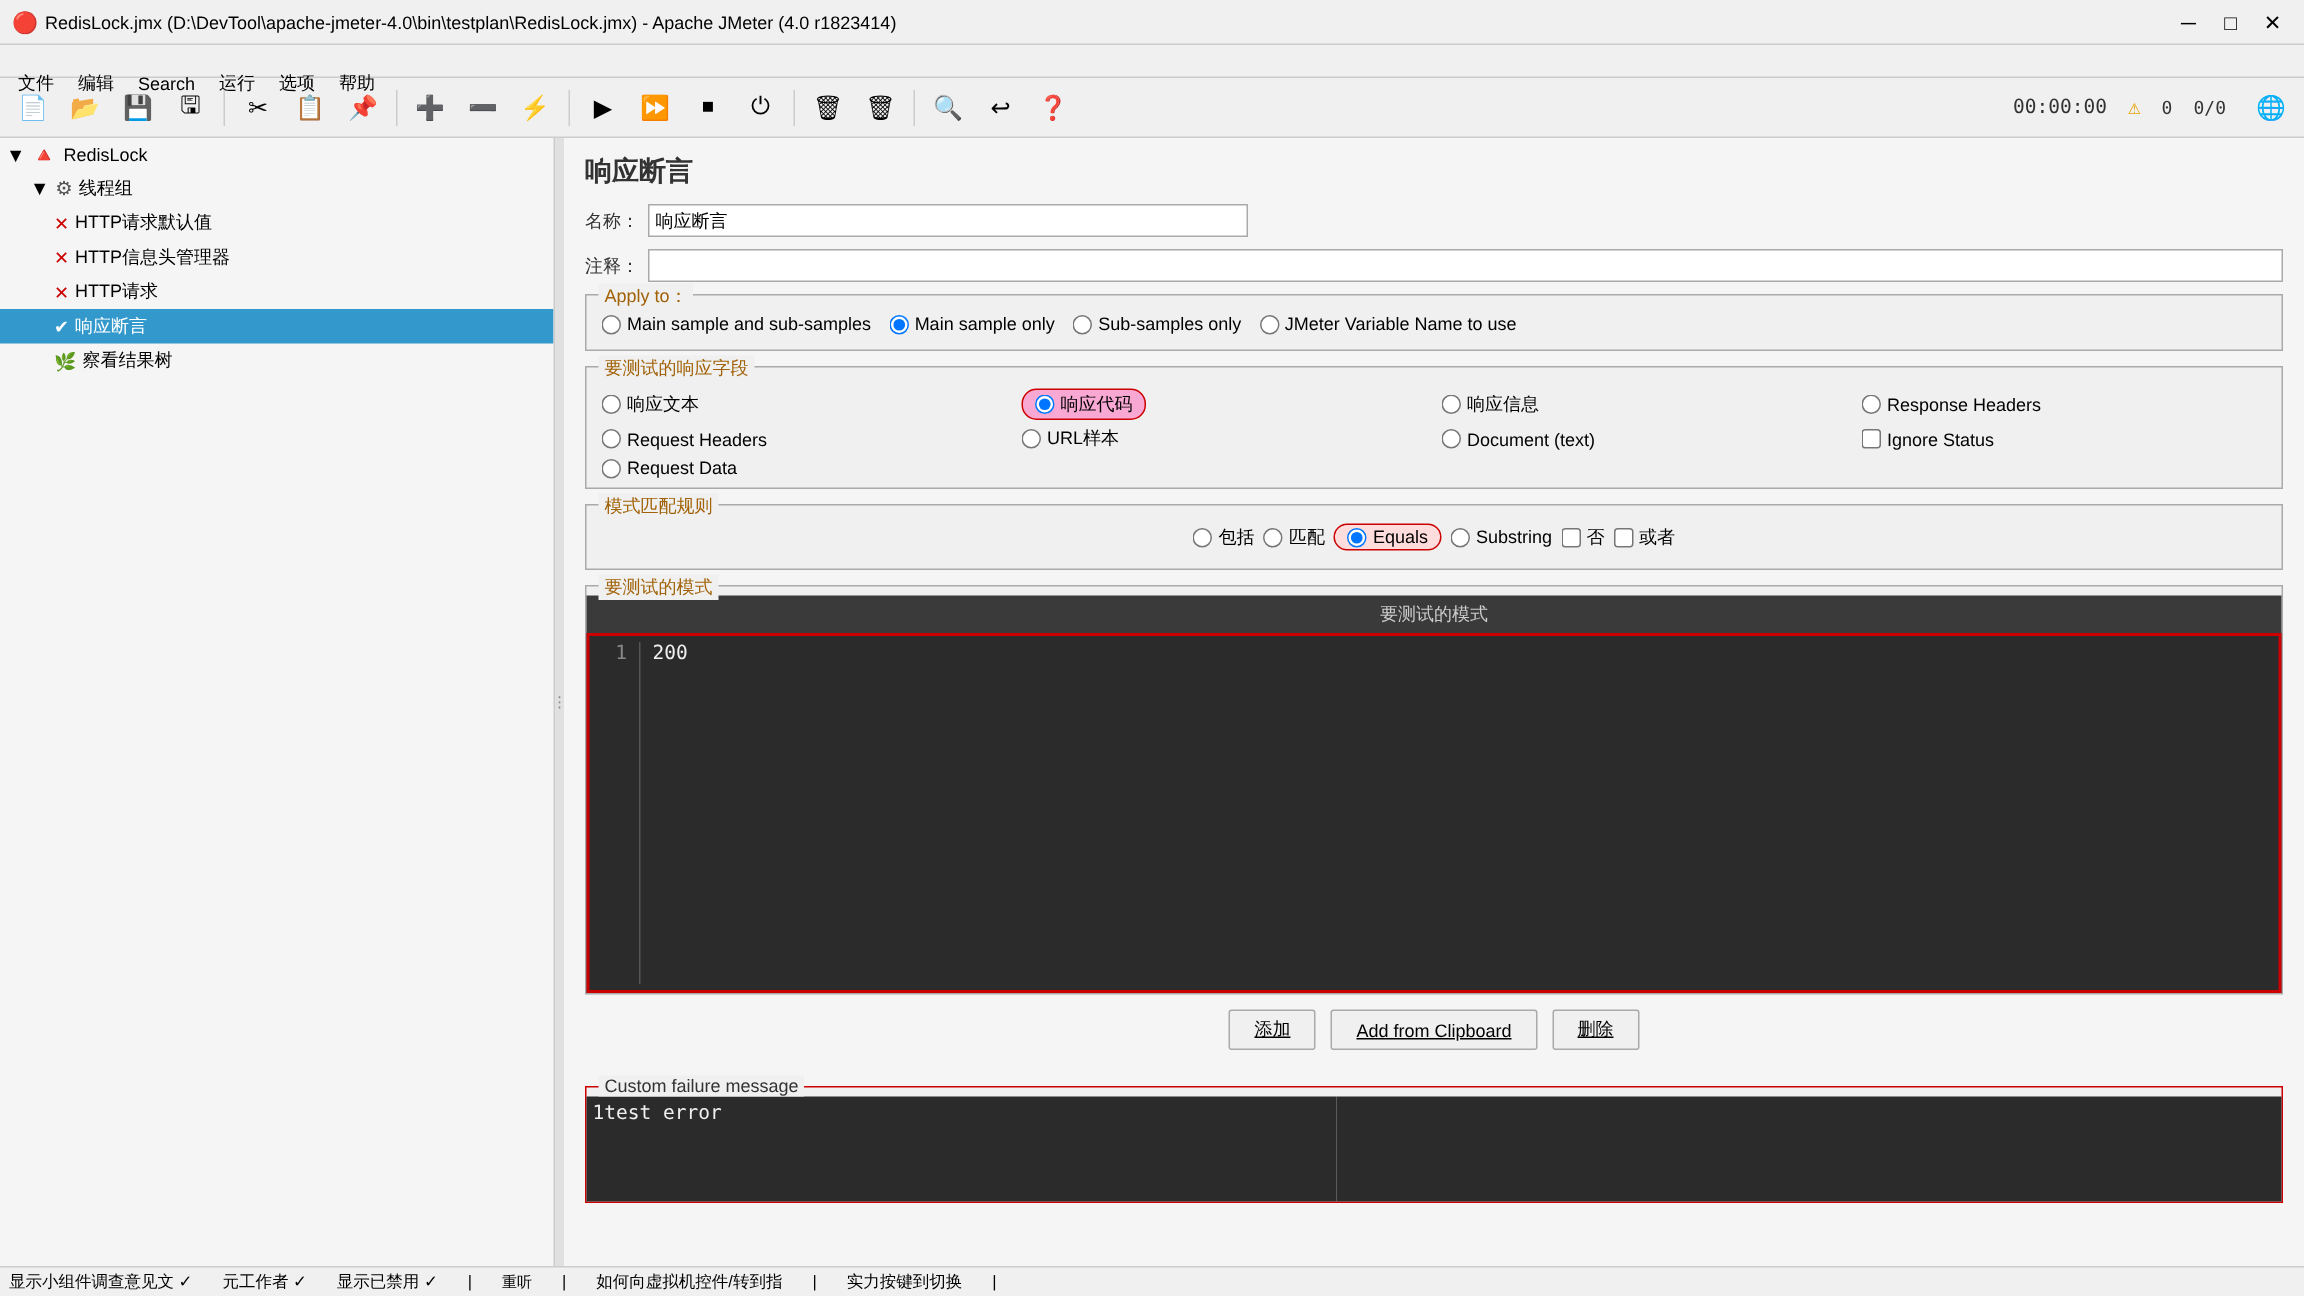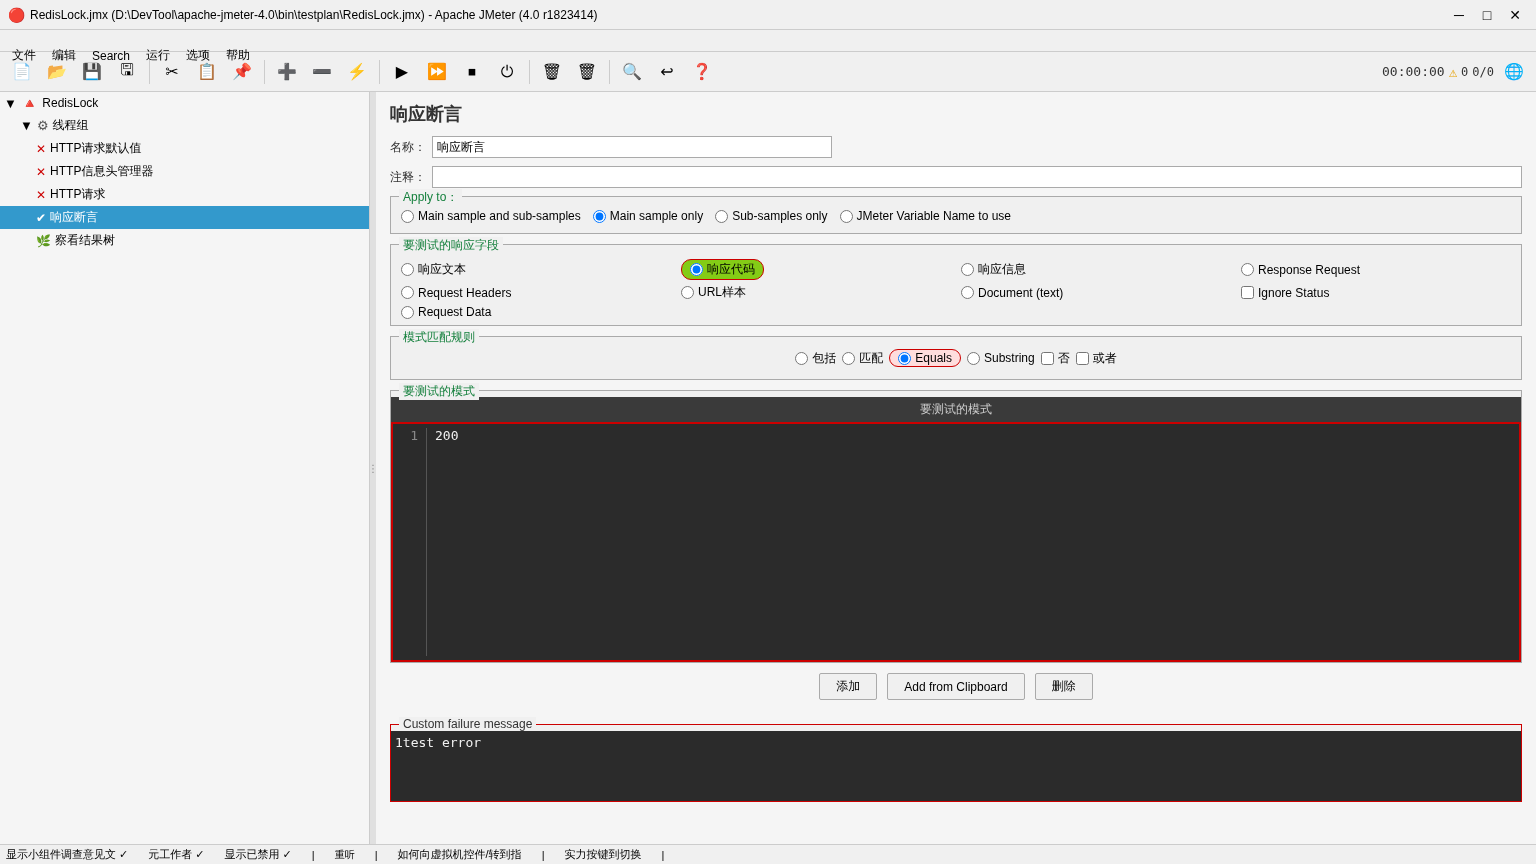--- a/index.html
+++ b/index.html
@@ -124,21 +124,21 @@
       background: #f0f0f0;
       position: relative;
     }
     .section-box .section-legend {
       position: absolute;
       top: -8px;
       left: 8px;
       background: #f0f0f0;
       padding: 0 4px;
       font-size: 12px;
-      color: #15803d;
+      color: #a16207;
     }
 
     .radio-group {
       display: flex;
       align-items: center;
       flex-wrap: wrap;
       gap: 12px;
       padding: 4px 0;
     }
     .radio-label {
@@ -205,20 +205,21 @@
       cursor: pointer;
       font-size: 12px;
       border-radius: 2px;
     }
 
     .btn-row {
       display: flex;
       justify-content: center;
       gap: 10px;
       margin: 8px 0;
+      text-decoration: underline;
     }
 
     
     .custom-failure-box {
       border: 1px solid #cc0000;
       margin-top: 6px;
       background: #f0f0f0;
       position: relative;
     }
     .custom-failure-box .section-legend {
@@ -312,21 +313,21 @@
   <button class="tb-btn" title="Stop">⏹</button>
   <button class="tb-btn" title="Shutdown">⏻</button>
   <div class="tb-sep"></div>
   <button class="tb-btn" title="Clear">🗑</button>
   <button class="tb-btn" title="Clear All">🗑</button>
   <div class="tb-sep"></div>
   <button class="tb-btn" title="Search">🔍</button>
   <button class="tb-btn" title="Undo">↩</button>
   <button class="tb-btn" title="Help">❓</button>
 
-  <div class="timer-display" style="display:flex;align-items:center;gap:4px;">
+  <div class="timer-display" style="display:flex;align-items:center;gap:14px;">
     <span style="font-family:monospace;font-size:13px;">00:00:00</span>
     <span style="color:#e6a000;font-size:14px;">⚠</span>
     <span style="font-size:12px;">0</span>
     <span style="font-size:12px;">0/0</span>
     <button class="tb-btn" title="Remote">🌐</button>
   </div>
 </div>
 
 <div id="main">
 
@@ -403,32 +404,32 @@
 
     <div class="section-box">
       <span class="section-legend">要测试的响应字段</span>
       <div style="display:grid; grid-template-columns: 1fr 1fr 1fr 1fr; gap:4px 10px; padding-top:8px;">
 
         <label class="radio-label">
           <input type="radio" name="field" style="">
           <span>响应文本</span>
         </label>
         <label class="radio-label">
-          <span style="background:#84cc16;border:1px solid #cc0000;border-radius:10px;padding:1px 8px;display:flex;align-items:center;gap:4px;">
+          <span style="background:#f9a8d4;border:1px solid #cc0000;border-radius:10px;padding:1px 8px;display:flex;align-items:center;gap:4px;">
             <input type="radio" name="field" checked="" style="">
             <span>响应代码</span>
           </span>
         </label>
         <label class="radio-label">
           <input type="radio" name="field" style="">
           <span>响应信息</span>
         </label>
         <label class="radio-label">
           <input type="radio" name="field" style="">
-          <span>Response Request</span>
+          <span>Response Headers</span>
         </label>
 
         <label class="radio-label">
           <input type="radio" name="field" style="">
           <span>Request Headers</span>
         </label>
         <label class="radio-label">
           <input type="radio" name="field" style="">
           <span>URL样本</span>
         </label>

